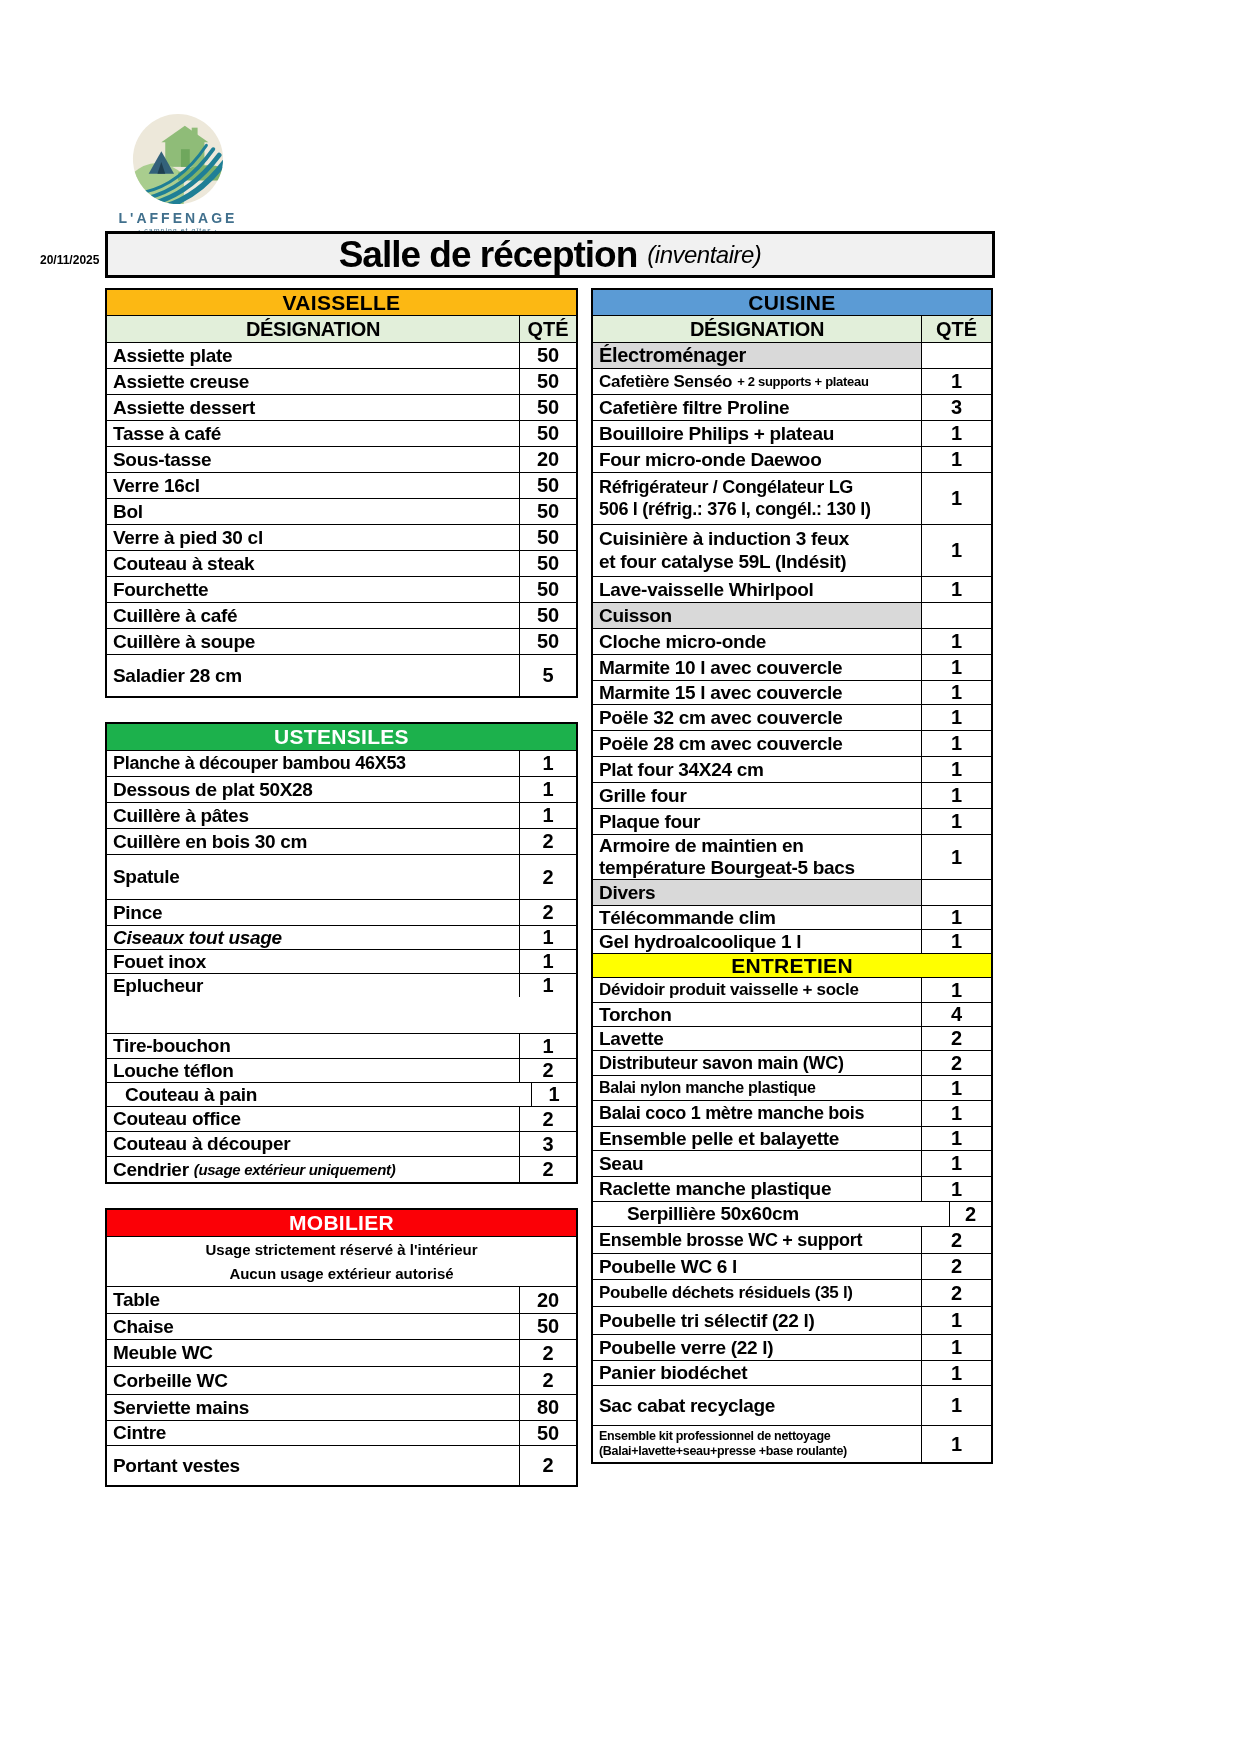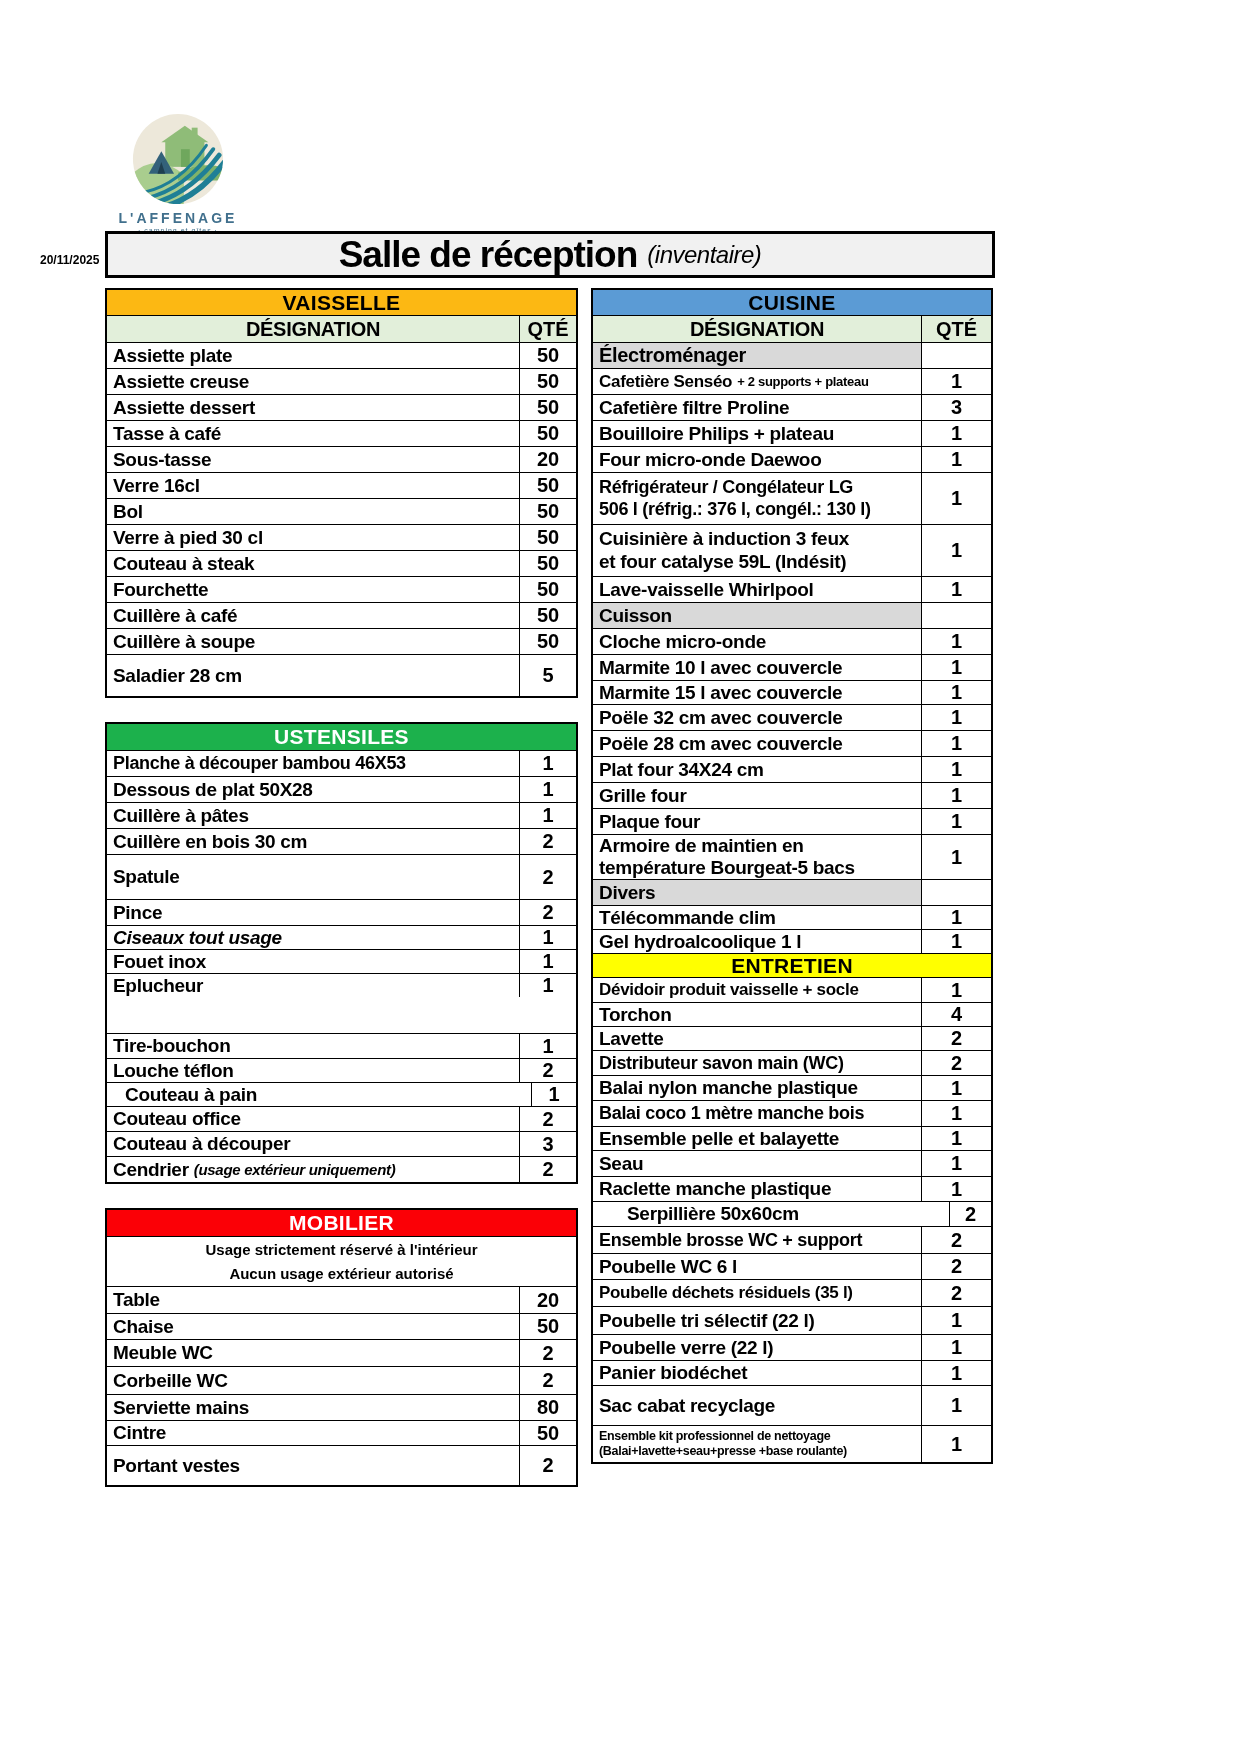--- a/index.html
+++ b/index.html
@@ -470,21 +470,21 @@
           <div class="qty">2</div>
         </div>
         <div class="rowline" style="height: 25px;">
           <div class="des" style="width: 329px;">
             <span style="font-size: 18px;">Distributeur savon main (WC)</span>
           </div>
           <div class="qty">2</div>
         </div>
         <div class="rowline" style="height: 25px;">
           <div class="des" style="width: 329px;">
-            <span style="font-size: 19px;">Balai nylon manche plastique</span>
+            <span style="font-size: 16px;">Balai nylon manche plastique</span>
           </div>
           <div class="qty">1</div>
         </div>
         <div class="rowline" style="height: 26px;">
           <div class="des" style="width: 329px;">
             <span style="font-size: 18px;">Balai coco 1 mètre manche bois</span>
           </div>
           <div class="qty">1</div>
         </div>
         <div class="rowline" style="height: 24px;">

